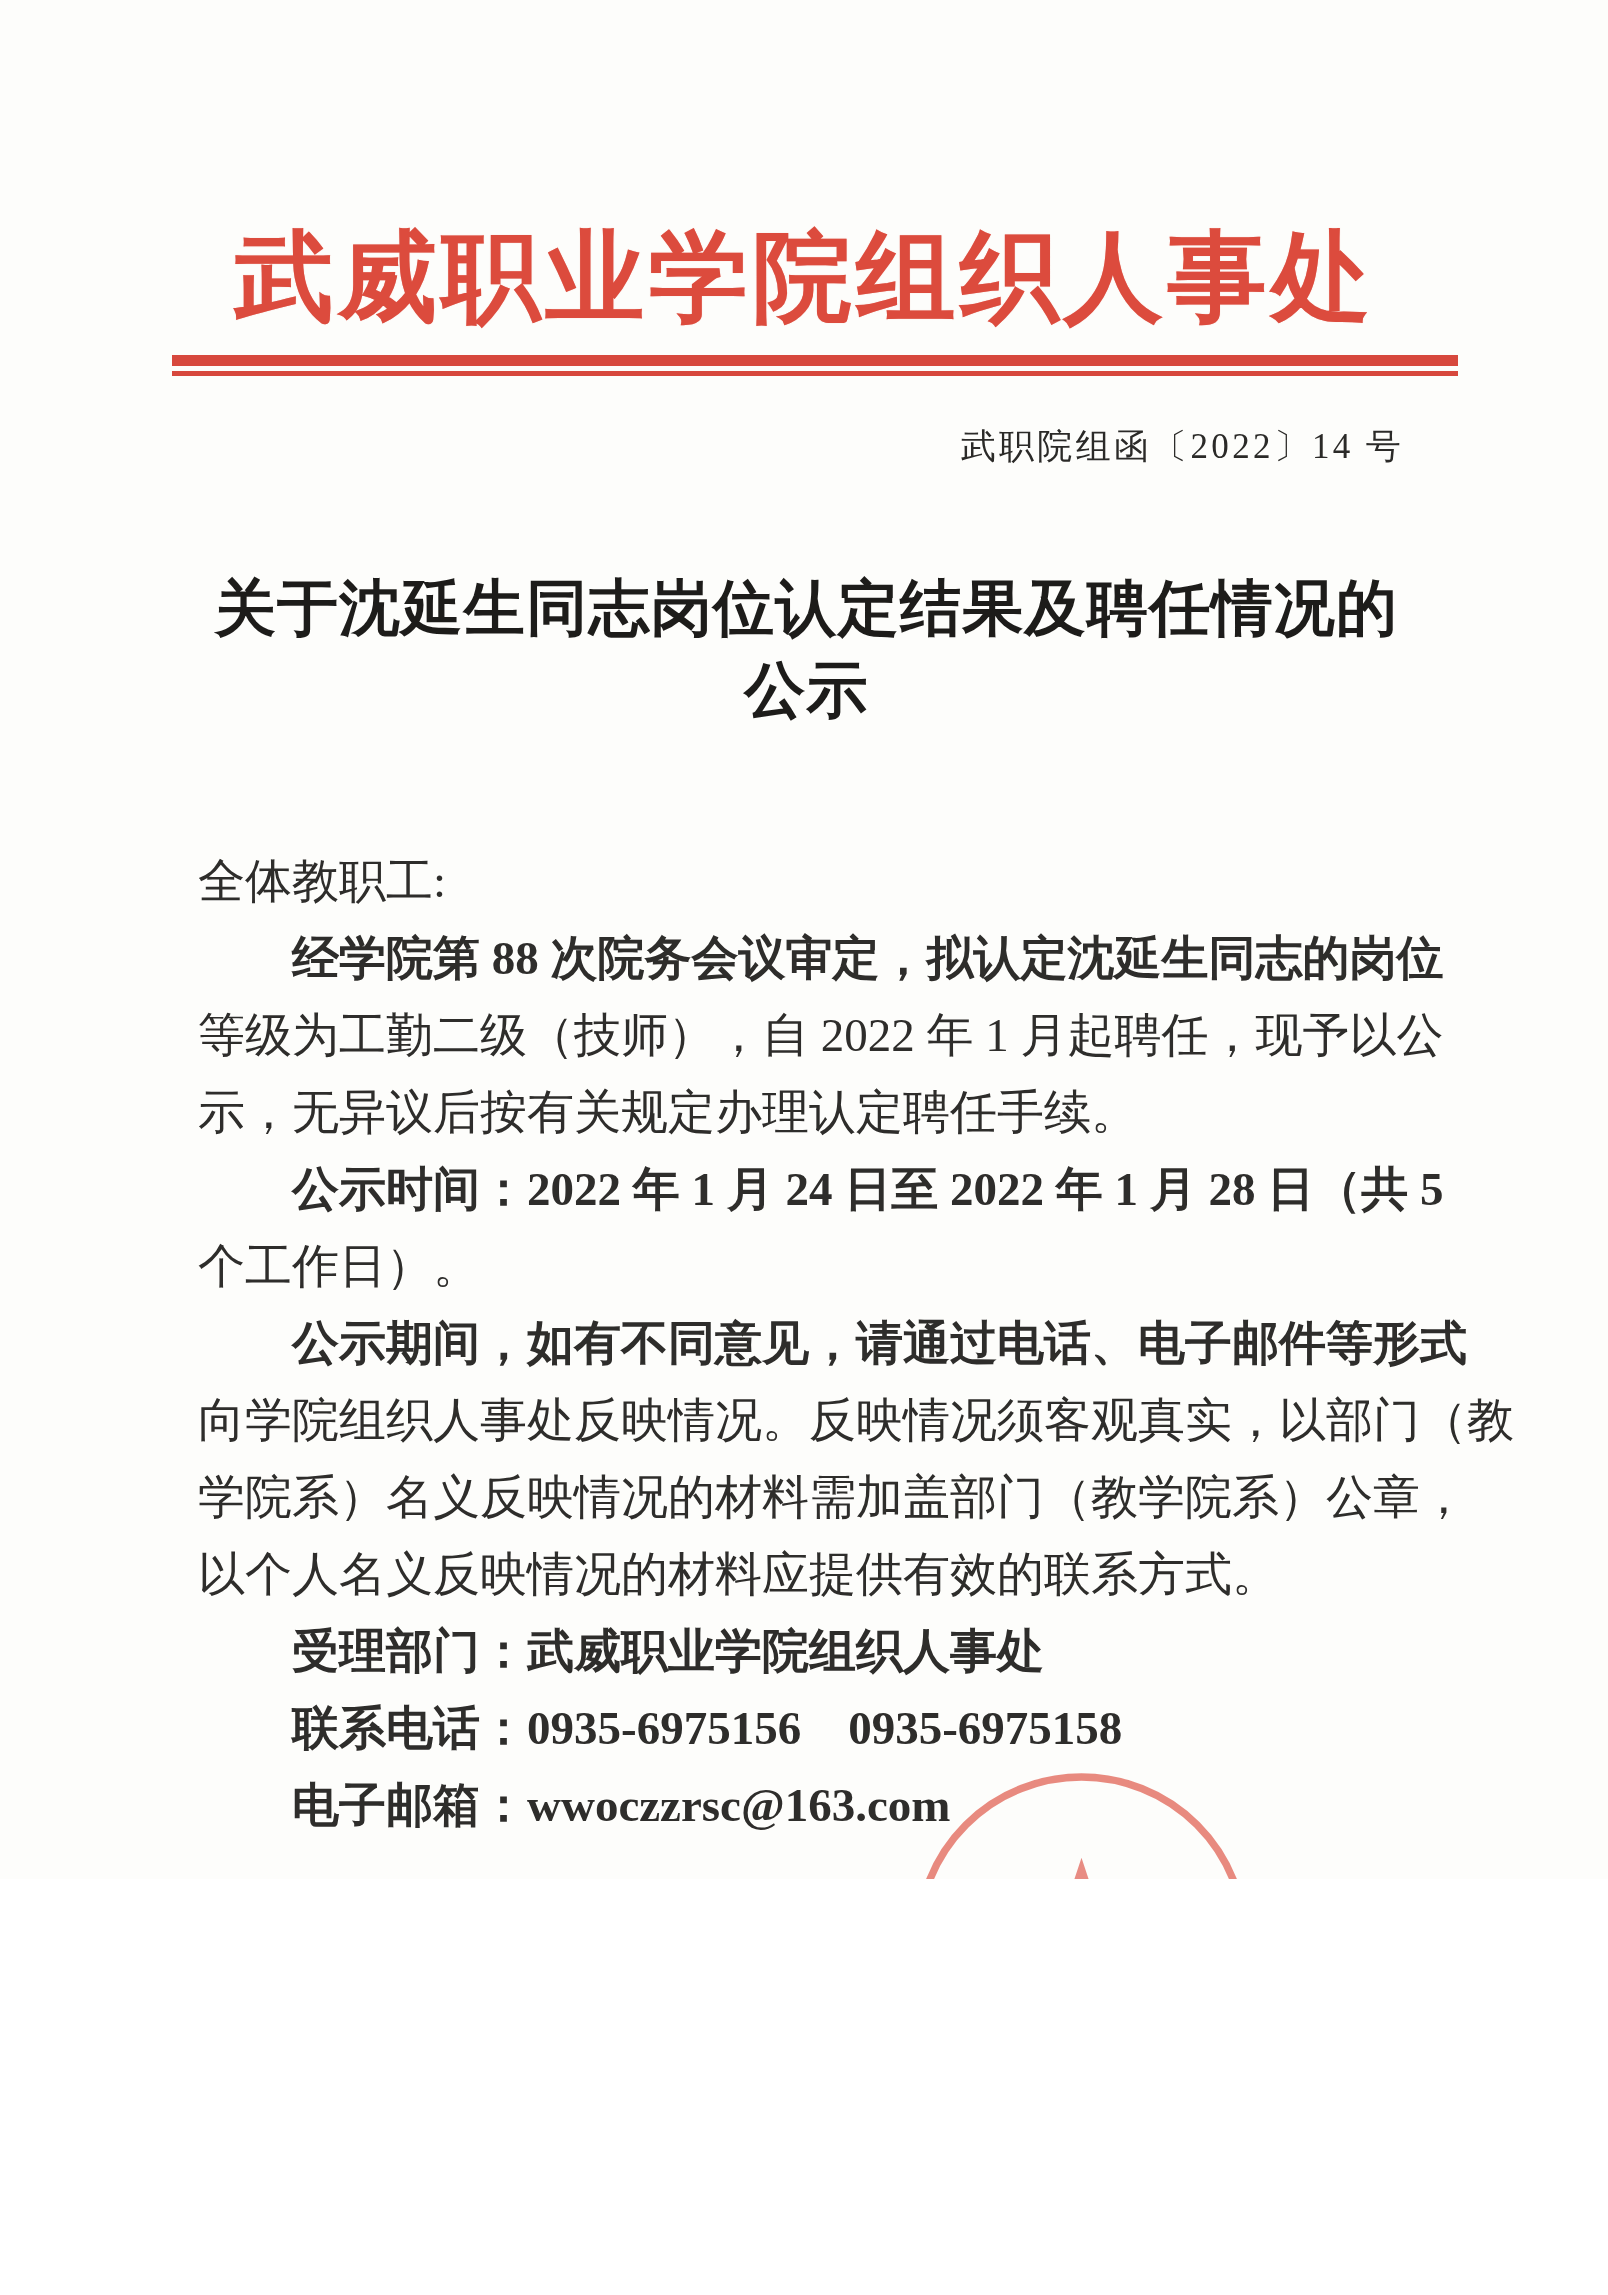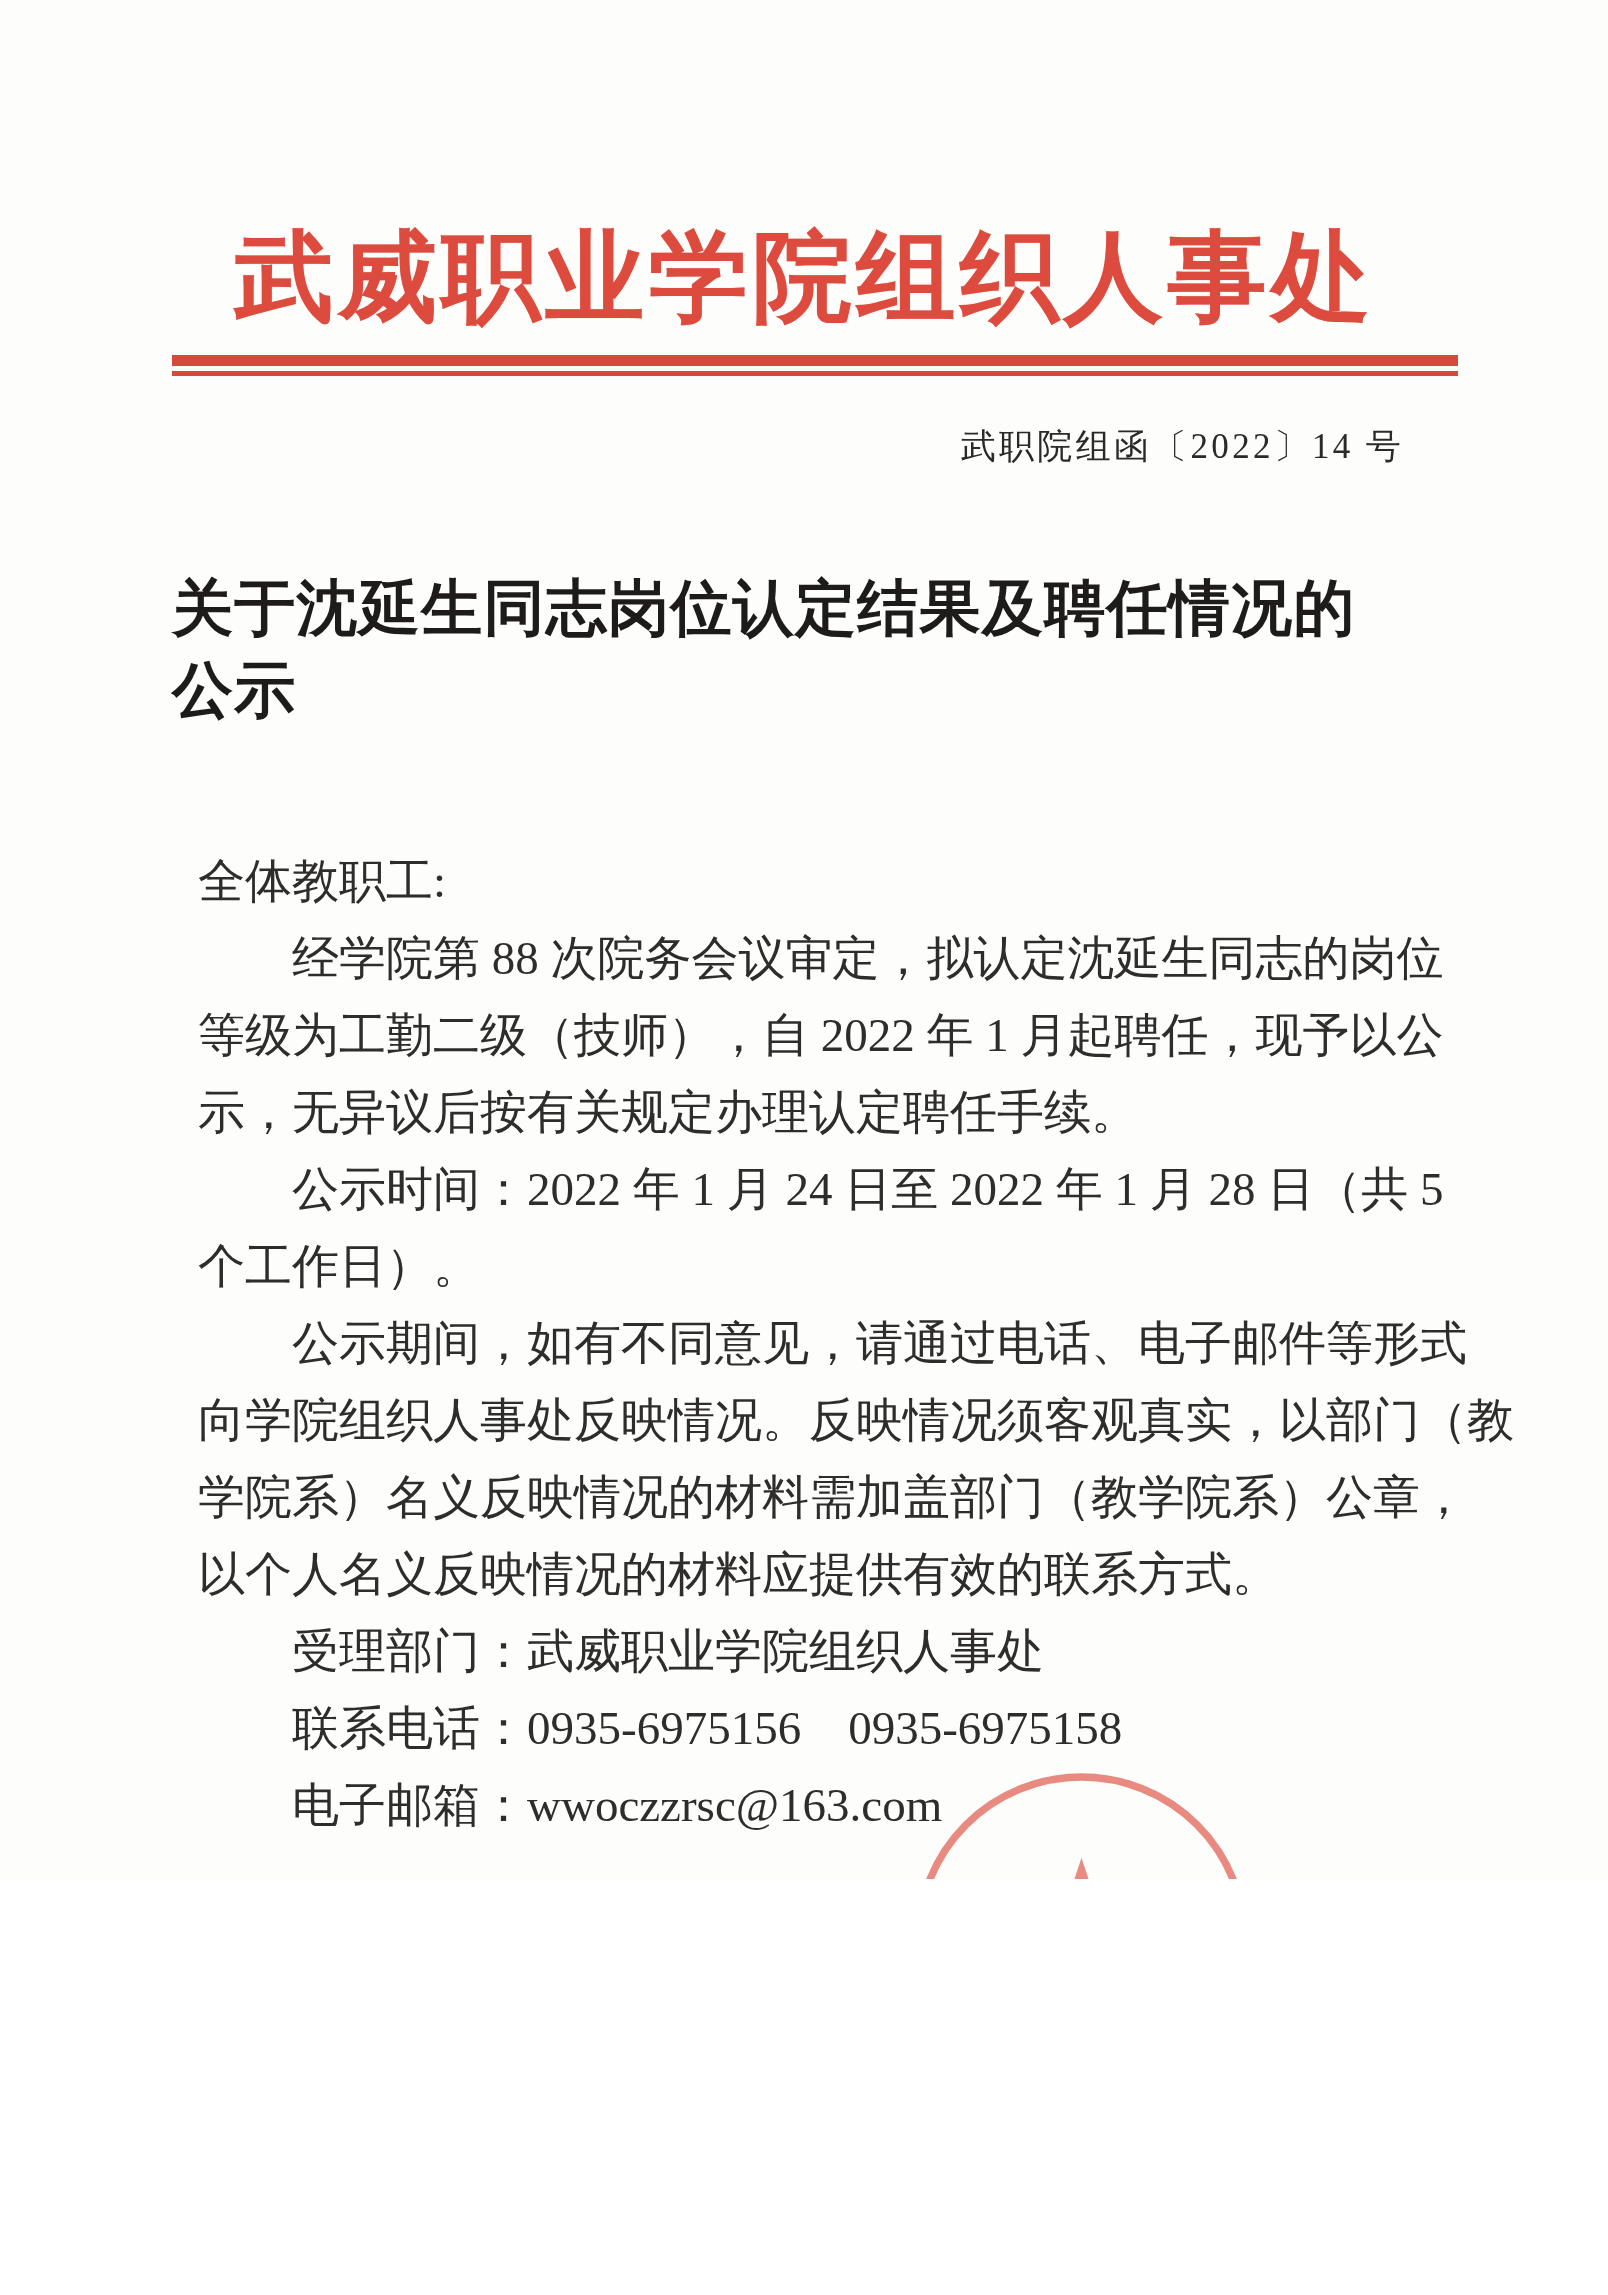--- a/index.html
+++ b/index.html
@@ -44,41 +44,41 @@
     color: #2b2a28;
     white-space: nowrap;
   }
 
   
   .doc-title {
     position: absolute;
     top: 568px;
     left: 172px;
     width: 1269px;
-    text-align: left;
+    text-align: center;
     font-size: 61px;
     line-height: 82px;
     font-weight: bold;
     color: #1d1c1a;
     letter-spacing: 1.3px;
   }
 
   
   .body-lines {
     position: absolute;
     top: 843px;
     left: 198px;
     width: 1229px;
     font-size: 47px;
     line-height: 77px;
     color: #2e2d2b;
     white-space: nowrap;
   }
   .body-line { height: 77px; }
-  .indent-2 { padding-left: 94px; }
+  .indent-2 { padding-left: 94px; font-weight: bold; }
 
   
   .signer {
     position: absolute;
     top: 1909px;
     left: 841px;
     width: 401px;
     text-align: center;
     font-size: 47px;
     color: #27261f;

